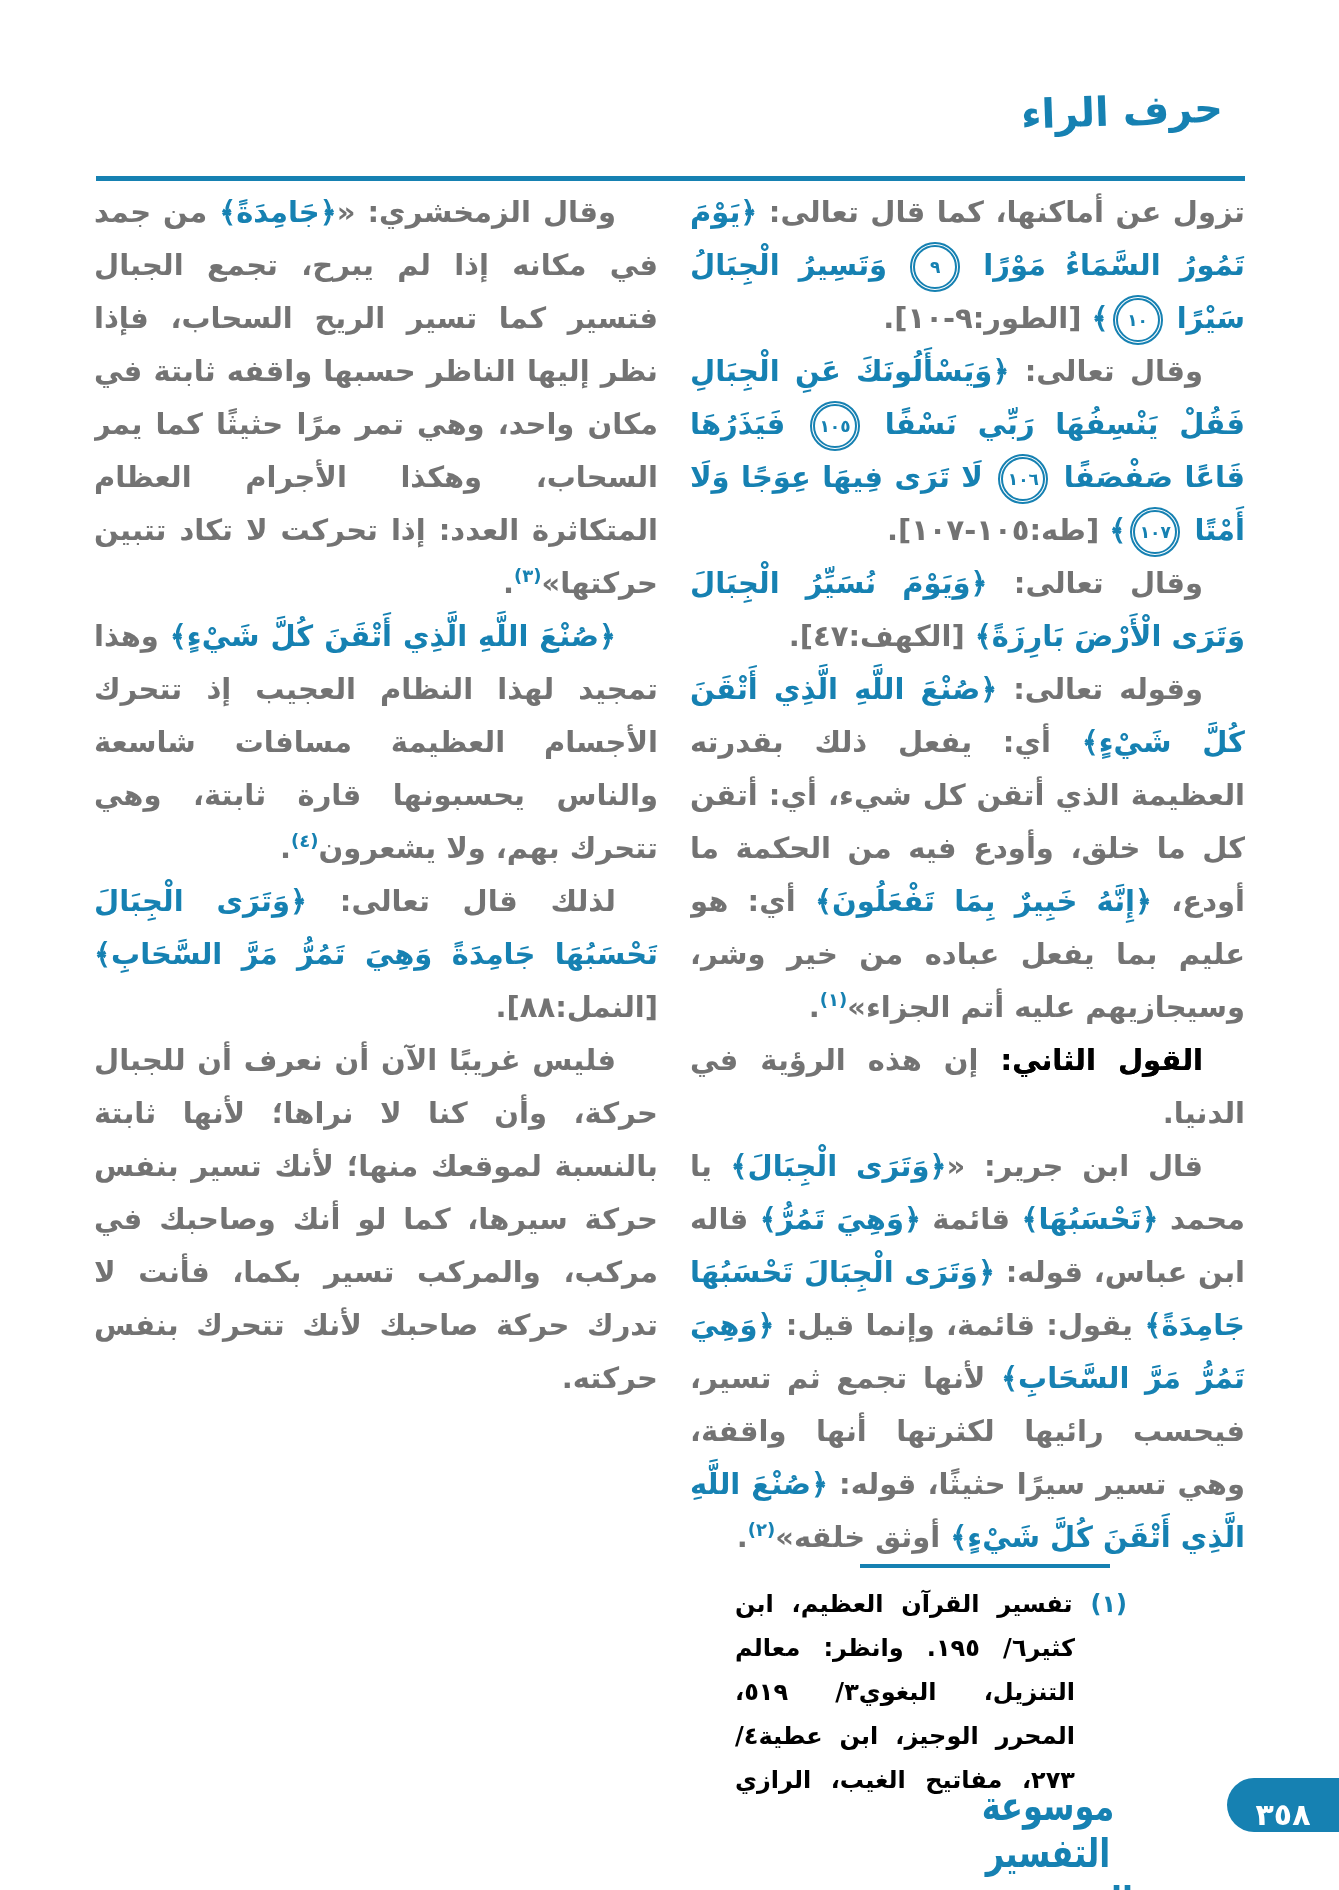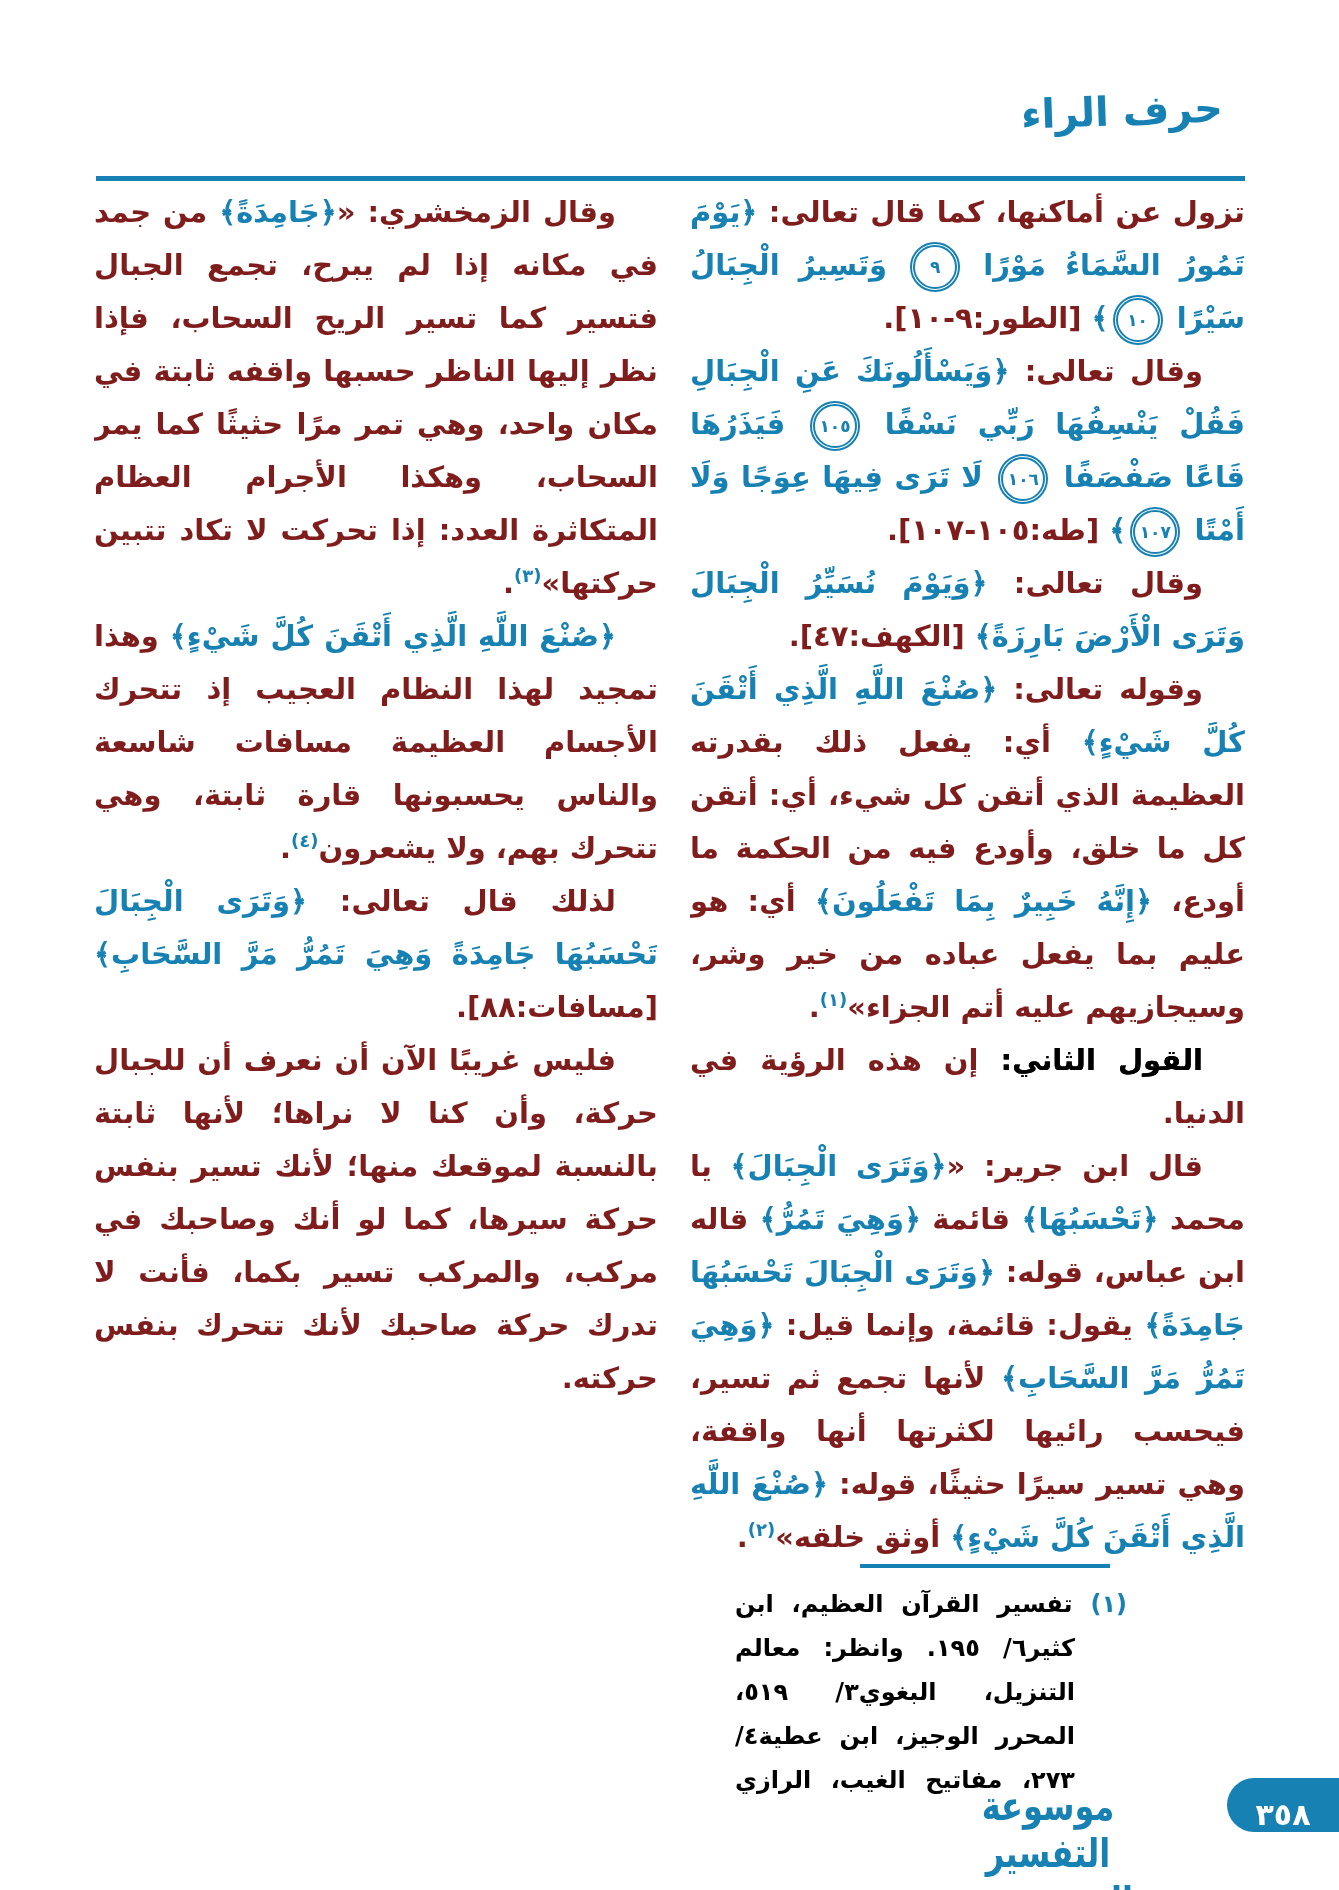--- a/index.html
+++ b/index.html
@@ -13,21 +13,21 @@
     position:absolute;top:88px;right:116px;font-size:40px;color:var(--accent);
     transform:rotate(-2deg);letter-spacing:-1px;
   }
   .header-rule{position:absolute;top:176px;left:96px;right:94px;height:5px;background:var(--accent);}
   
   .col{position:absolute;top:186px;display:flex;flex-direction:column;overflow:hidden;}
   .col-right{right:94px;width:555px;height:1612px;}
   .col-left{left:94px;width:564px;height:1592px;}
   .para{margin:0;font-size:29px;line-height:53px;text-align:justify;text-indent:42px;}
   .para.no-indent{text-indent:0;}
-  .seg-normal{color:#7f1d1d;}
+  .seg-normal{color:#737373;}
   .seg-strong{color:#000;text-shadow:0 0 0.6px #000;margin-top:36px;}
   .seg-quran{color:var(--accent);}
   .seg-ayah{
     display:inline-flex;align-items:center;justify-content:center;
     width:40px;height:40px;border:5px double var(--accent);border-radius:50%;
     color:var(--accent);font-size:17px;line-height:1;vertical-align:middle;margin:0 4px;text-indent:0;
   }
   .seg-fnref{color:var(--accent);font-size:18px;vertical-align:super;line-height:0;}
   
   .fnblock{margin-top:auto;}
@@ -70,21 +70,21 @@
       <div class="fns">
           <div class="fnitem"><span class="fnmark">(١) </span><span class="fntext">تفسير القرآن العظيم، ابن كثير٦/ ١٩٥. وانظر: معالم التنزيل، البغوي٣/ ٥١٩، المحرر الوجيز، ابن عطية٤/ ٢٧٣، مفاتيح الغيب، الرازي ٢٤/ ٥٧٤.</span></div>
         </div>
     </div>
   </section>
 
   <section class="col col-left">
     <div class="col-body">
         <p class="para"><span class="seg-normal">وقال الزمخشري: «</span><span class="seg-quran">﴿جَامِدَةً﴾</span><span class="seg-normal"> من جمد في مكانه إذا لم يبرح، تجمع الجبال فتسير كما تسير الريح السحاب، فإذا نظر إليها الناظر حسبها واقفه ثابتة في مكان واحد، وهي تمر مرًا حثيثًا كما يمر السحاب، وهكذا الأجرام العظام المتكاثرة العدد: إذا تحركت لا تكاد تتبين حركتها»</span><span class="seg-fnref">(٣)</span><span class="seg-normal">.</span></p>
         <p class="para"><span class="seg-quran">﴿صُنْعَ اللَّهِ الَّذِي أَتْقَنَ كُلَّ شَيْءٍ﴾</span><span class="seg-normal"> وهذا تمجيد لهذا النظام العجيب إذ تتحرك الأجسام العظيمة مسافات شاسعة والناس يحسبونها قارة ثابتة، وهي تتحرك بهم، ولا يشعرون</span><span class="seg-fnref">(٤)</span><span class="seg-normal">.</span></p>
-        <p class="para"><span class="seg-normal">لذلك قال تعالى: </span><span class="seg-quran">﴿وَتَرَى الْجِبَالَ تَحْسَبُهَا جَامِدَةً وَهِيَ تَمُرُّ مَرَّ السَّحَابِ﴾</span><span class="seg-normal"> [مسافات:٨٨].</span></p>
+        <p class="para"><span class="seg-normal">لذلك قال تعالى: </span><span class="seg-quran">﴿وَتَرَى الْجِبَالَ تَحْسَبُهَا جَامِدَةً وَهِيَ تَمُرُّ مَرَّ السَّحَابِ﴾</span><span class="seg-normal"> [النمل:٨٨].</span></p>
         <p class="para"><span class="seg-normal">فليس غريبًا الآن أن نعرف أن للجبال حركة، وأن كنا لا نراها؛ لأنها ثابتة بالنسبة لموقعك منها؛ لأنك تسير بنفس حركة سيرها، كما لو أنك وصاحبك في مركب، والمركب تسير بكما، فأنت لا تدرك حركة صاحبك لأنك تتحرك بنفس حركته.</span></p>
       </div>
   </section>
 
   <div class="logo">
     <div class="logo-main">موسوعة التفسير الموضوعي</div>
 
   </div>
 
   <div class="page-tab">

